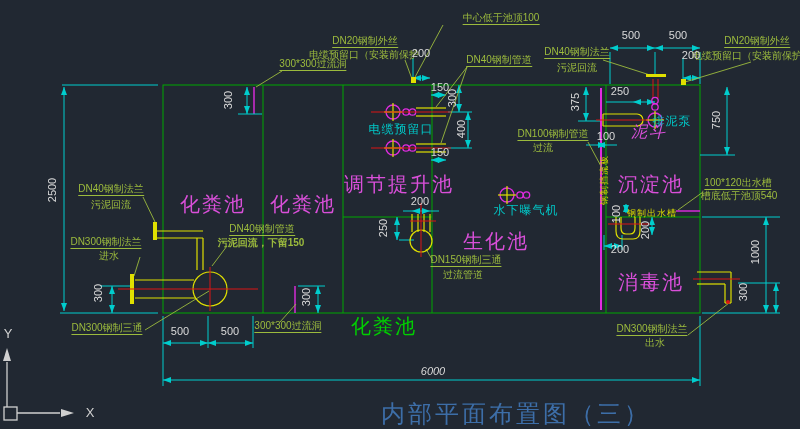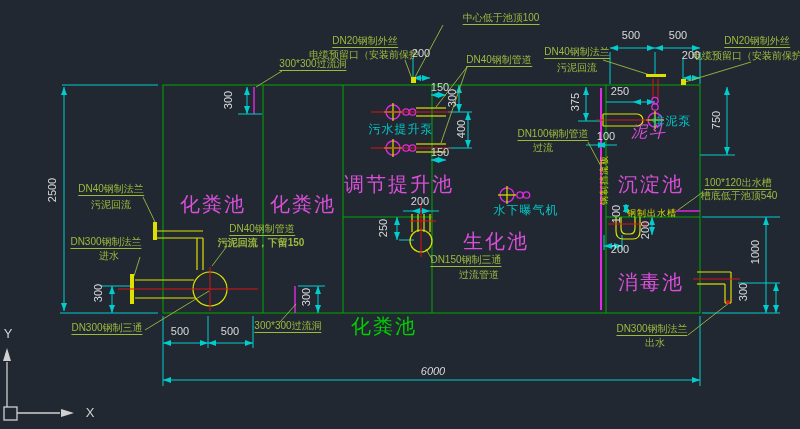--- a/index.html
+++ b/index.html
@@ -219,20 +219,21 @@
 
   <g class="wh">
     <rect x="4" y="407" width="13" height="13"></rect>
     <line x1="7" y1="362" x2="7" y2="407"></line>
     <path d="M7 348 L3 361 L11 361 z" fill="#d0d0d0" stroke="none"></path>
     <line x1="17" y1="413" x2="60" y2="413"></line>
     <path d="M74 413 L61 409 L61 417 z" fill="#d0d0d0" stroke="none"></path>
   </g>
 </svg>
 
+<span id="title">内部平面布置图（三）</span>
 <span id="ucs-y">Y</span>
 <span id="ucs-x">X</span>
 
 <span class="cadtext t-ann u" style="left: 464px; top: 19px; transform: translate(-50%, -50%); margin-left: 37px;">中心低于池顶100</span>
     <span class="cadtext t-ann u" style="left: 365px; top: 42px; transform: translate(-50%, -50%);">DN20钢制外丝</span>
     <span class="cadtext t-ann" style="left: 364px; top: 55px; transform: translate(-50%, -50%);">电缆预留口（安装前保护</span>
     <span class="cadtext t-ann u" style="left: 313px; top: 65px; transform: translate(-50%, -50%);">300*300过流洞</span>
     <span class="cadtext t-ann u" style="left: 499px; top: 61px; transform: translate(-50%, -50%);">DN40钢制管道</span>
     <span class="cadtext t-ann u" style="left: 577px; top: 53px; transform: translate(-50%, -50%);">DN40钢制法兰</span>
     <span class="cadtext t-ann" style="left: 577px; top: 68px; transform: translate(-50%, -50%);">污泥回流</span>
@@ -242,34 +243,34 @@
     <span class="cadtext t-ann" style="left: 543px; top: 148px; transform: translate(-50%, -50%);">过流</span>
     <span class="cadtext t-ann u" style="left: 738px; top: 184px; transform: translate(-50%, -50%);">100*120出水槽</span>
     <span class="cadtext t-ann" style="left: 739px; top: 196px; transform: translate(-50%, -50%);">槽底低于池顶540</span>
     <span class="cadtext t-ann u" style="left: 111px; top: 190px; transform: translate(-50%, -50%);">DN40钢制法兰</span>
     <span class="cadtext t-ann" style="left: 111px; top: 205px; transform: translate(-50%, -50%);">污泥回流</span>
     <span class="cadtext t-ann u" style="left: 106px; top: 243px; transform: translate(-50%, -50%);">DN300钢制法兰</span>
     <span class="cadtext t-ann" style="left: 109px; top: 256px; transform: translate(-50%, -50%);">进水</span>
     <span class="cadtext t-ann u" style="left: 262px; top: 230px; transform: translate(-50%, -50%);">DN40钢制管道</span>
     <span class="cadtext t-ann" style="left: 261px; top: 243px; transform: translate(-50%, -50%); font-weight: bold;">污泥回流，下留150</span>
     <span class="cadtext t-ann u" style="left: 466px; top: 261px; transform: translate(-50%, -50%);">DN150钢制三通</span>
-    <span class="cadtext t-ann" style="left: 463px; top: 275px; transform: translate(-50%, -50%); margin-left: 16px;">过流管道</span>
+    <span class="cadtext t-ann" style="left: 463px; top: 275px; transform: translate(-50%, -50%);">过流管道</span>
     <span class="cadtext t-ann u" style="left: 107px; top: 329px; transform: translate(-50%, -50%);">DN300钢制三通</span>
     <span class="cadtext t-ann u" style="left: 288px; top: 327px; transform: translate(-50%, -50%);">300*300过流洞</span>
     <span class="cadtext t-ann u" style="left: 652px; top: 330px; transform: translate(-50%, -50%);">DN300钢制法兰</span>
     <span class="cadtext t-ann" style="left: 655px; top: 343px; transform: translate(-50%, -50%);">出水</span>
     <span class="cadtext t-tank" style="left: 213px; top: 204px; transform: translate(-50%, -50%);">化粪池</span>
     <span class="cadtext t-tank" style="left: 303px; top: 204px; transform: translate(-50%, -50%);">化粪池</span>
     <span class="cadtext t-tank" style="left: 399px; top: 184px; transform: translate(-50%, -50%);">调节提升池</span>
     <span class="cadtext t-tank" style="left: 496px; top: 241px; transform: translate(-50%, -50%);">生化池</span>
     <span class="cadtext t-tank" style="left: 651px; top: 184px; transform: translate(-50%, -50%);">沉淀池</span>
     <span class="cadtext t-tank" style="left: 651px; top: 282px; transform: translate(-50%, -50%);">消毒池</span>
     <span class="cadtext t-tank" style="left: 649px; top: 132px; transform: translate(-50%, -50%); font-size: 16px; font-style: italic;">泥斗</span>
     <span class="cadtext t-tank" style="left: 384px; top: 326px; transform: translate(-50%, -50%); color: rgb(0, 207, 0);">化粪池</span>
-    <span class="cadtext t-eq" style="left: 401px; top: 129px; transform: translate(-50%, -50%);">污水提升泵</span>
+    <span class="cadtext t-eq" style="left: 401px; top: 129px; transform: translate(-50%, -50%);">电缆预留口</span>
     <span class="cadtext t-eq" style="left: 526px; top: 210px; transform: translate(-50%, -50%);">水下曝气机</span>
     <span class="cadtext t-eq" style="left: 672px; top: 121px; transform: translate(-50%, -50%);">排泥泵</span>
     <span class="cadtext t-mat" style="left: 652px; top: 213px; transform: translate(-50%, -50%);">钢制出水槽</span>
     <span class="cadtext t-mat" style="left: 604px; top: 180px; transform: translate(-50%, -50%) rotate(-90deg);">钢制挡流板</span>
     <span class="cadtext t-dim" style="left: 52px; top: 190px; transform: translate(-50%, -50%) rotate(-90deg);">2500</span>
     <span class="cadtext t-dim" style="left: 433px; top: 371px; transform: translate(-50%, -50%); font-style: italic;">6000</span>
     <span class="cadtext t-dim" style="left: 180px; top: 331px; transform: translate(-50%, -50%);">500</span>
     <span class="cadtext t-dim" style="left: 230px; top: 331px; transform: translate(-50%, -50%);">500</span>
     <span class="cadtext t-dim" style="left: 228px; top: 100px; transform: translate(-50%, -50%) rotate(-90deg);">300</span>
     <span class="cadtext t-dim" style="left: 98px; top: 293px; transform: translate(-50%, -50%) rotate(-90deg);">300</span>

